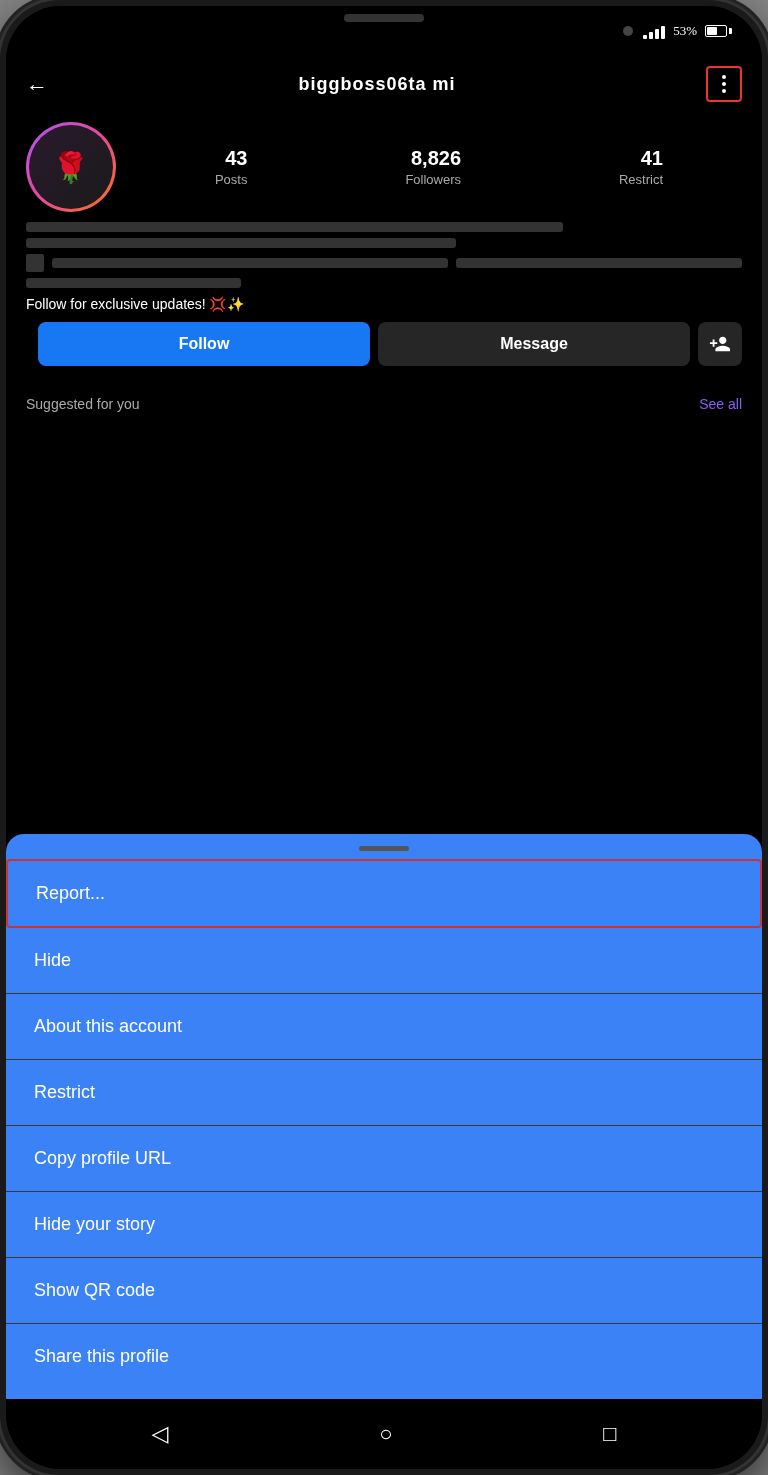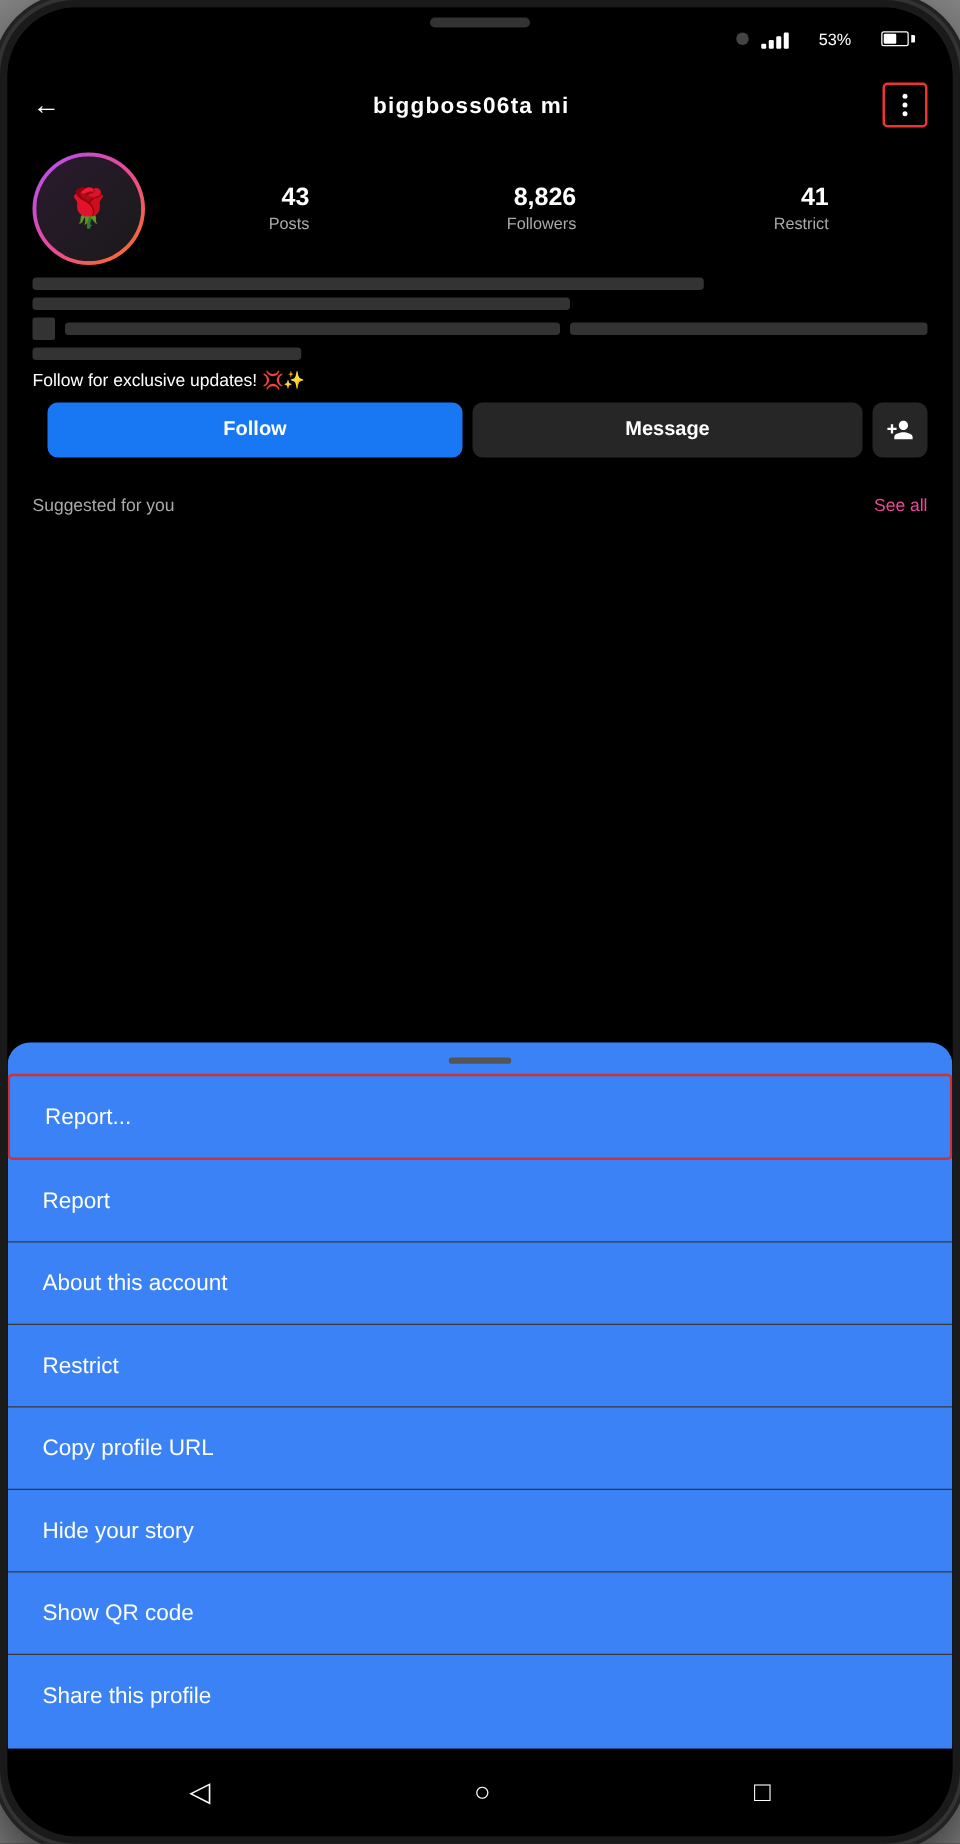--- a/index.html
+++ b/index.html
@@ -54,23 +54,24 @@
     .status-dot {
       width: 10px;
       height: 10px;
       background: #444;
       border-radius: 50%;
       margin-right: 10px;
     }
     .status-icons {
       display: flex;
       align-items: center;
-      gap: 24px;
+      gap: 8px;
       color: #fff;
       font-size: 13px;
+      font-family: Liberation Serif, serif;
     }
     .signal-icon {
       display: flex;
       align-items: flex-end;
       gap: 2px;
       height: 16px;
     }
     .signal-bar {
       width: 4px;
       background: #fff;
@@ -293,21 +294,21 @@
       justify-content: space-between;
       align-items: center;
       padding: 10px 20px 5px;
       background: #000;
     }
     .suggested-label {
       color: #aaa;
       font-size: 14px;
     }
     .see-all {
-      color: #ec4899;
+      color: #8b5cf6;
       font-size: 14px;
       cursor: pointer;
     }
     
     .bottom-sheet-bg {
       flex: 1;
       background: rgba(0,0,0,0.5);
       position: relative;
     }
     
@@ -459,21 +460,21 @@
 
       <div class="bottom-sheet-bg">
         <div class="bottom-sheet">
           <div class="sheet-handle"></div>
 
           <div class="sheet-item report-item" style="border:2px solid #cc3333; margin: 0;">
             <span class="sheet-item-text">Report...</span>
           </div>
 
           <div class="sheet-item">
-            <span class="sheet-item-text">Report</span>
+            <span class="sheet-item-text">Hide</span>
           </div>
 
           <div class="sheet-item">
             <span class="sheet-item-text">About this account</span>
           </div>
 
           <div class="sheet-item">
             <span class="sheet-item-text">Restrict</span>
           </div>
 

